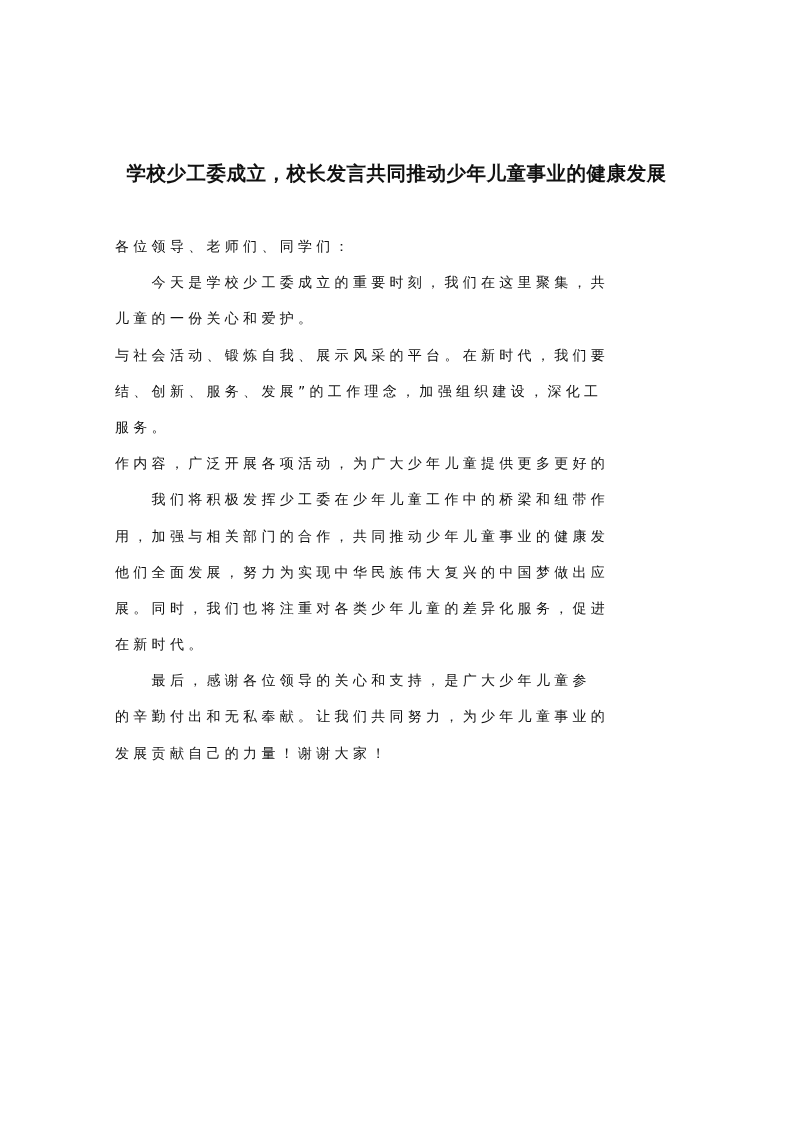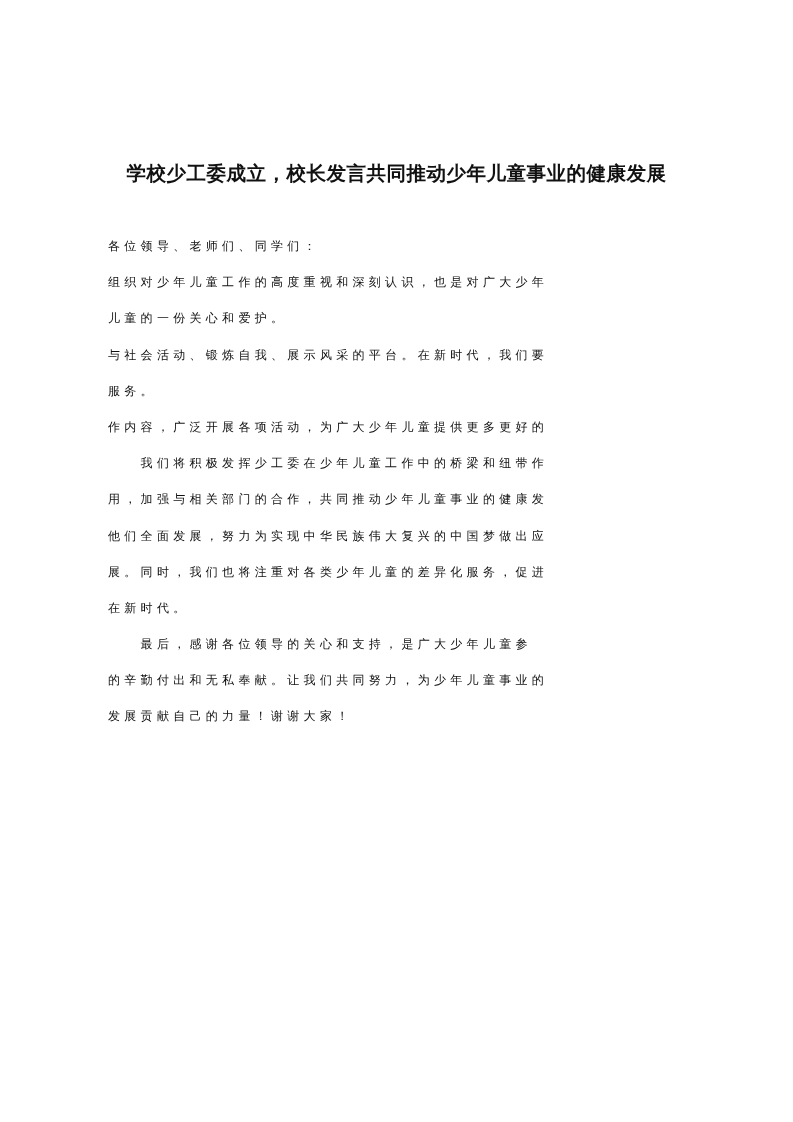--- a/index.html
+++ b/index.html
@@ -2,33 +2,34 @@
 <html><head>
 <meta charset="utf-8">
 <style>
   html, body { margin:0; padding:0; background:#ffffff; }
   body { width:793px; height:1122px; position:relative; overflow:hidden;
          font-family: "DejaVu Sans", "Liberation Sans", sans-serif; color:#111; }
   .page { position:absolute; left:0; top:0; width:793px; height:1122px; background:#fff; }
   .title { position:absolute; left:0; width:793px; top:160px; text-align:center;
            font-size:19.5px; font-weight:bold; letter-spacing:0.5px; line-height:28px; white-space:nowrap; }
   .body { position:absolute; left:108px; top:228px; width:580px; }
-  .line { height:36.2px; line-height:36.2px; font-size:12px; letter-spacing:4.3px;
-          white-space:nowrap; overflow:visible; }
+  .line { height:36.2px; line-height:36.2px; font-size:14px; letter-spacing:4.3px;
+          white-space:nowrap; overflow:visible;margin-left:7px; }
 </style>
 </head>
 <body>
 
 <div class="page">
   <div class="title">学校少工委成立，校长发言共同推动少年儿童事业的健康发展</div>
   <div class="body">
     <div class="line">各位领导、老师们、同学们：</div>
-    <div class="line">组织对少年儿童工作的高度重视和深刻认识，也是对广大少年</div>
+    <div class="line">　　今天是学校少工委成立的重要时刻，我们在这里聚集，共</div>
     <div class="line">儿童的一份关心和爱护。</div>
     <div class="line">与社会活动、锻炼自我、展示风采的平台。在新时代，我们要</div>
+    <div class="line">结、创新、服务、发展”的工作理念，加强组织建设，深化工</div>
     <div class="line">服务。</div>
     <div class="line">作内容，广泛开展各项活动，为广大少年儿童提供更多更好的</div>
     <div class="line">　　我们将积极发挥少工委在少年儿童工作中的桥梁和纽带作</div>
     <div class="line">用，加强与相关部门的合作，共同推动少年儿童事业的健康发</div>
     <div class="line">他们全面发展，努力为实现中华民族伟大复兴的中国梦做出应</div>
     <div class="line">展。同时，我们也将注重对各类少年儿童的差异化服务，促进</div>
     <div class="line">在新时代。</div>
     <div class="line">　　最后，感谢各位领导的关心和支持，是广大少年儿童参</div>
     <div class="line">的辛勤付出和无私奉献。让我们共同努力，为少年儿童事业的</div>
     <div class="line">发展贡献自己的力量！谢谢大家！</div>

